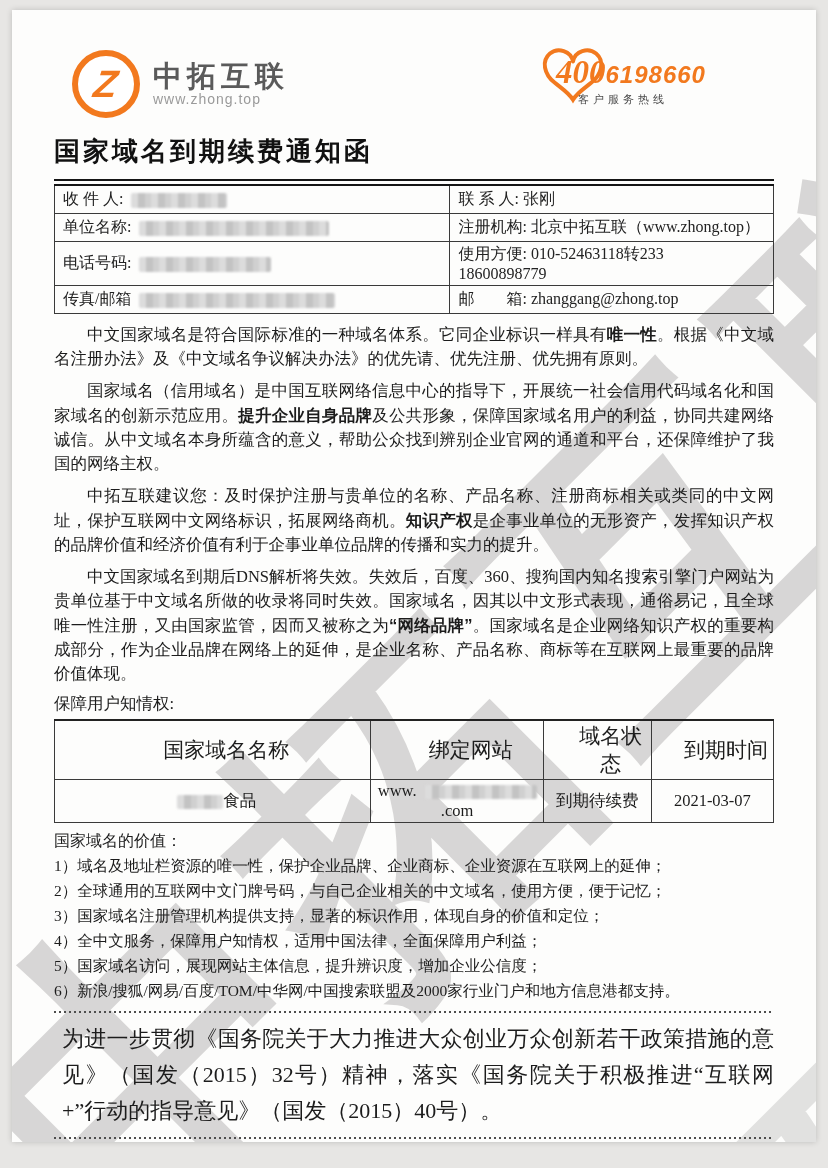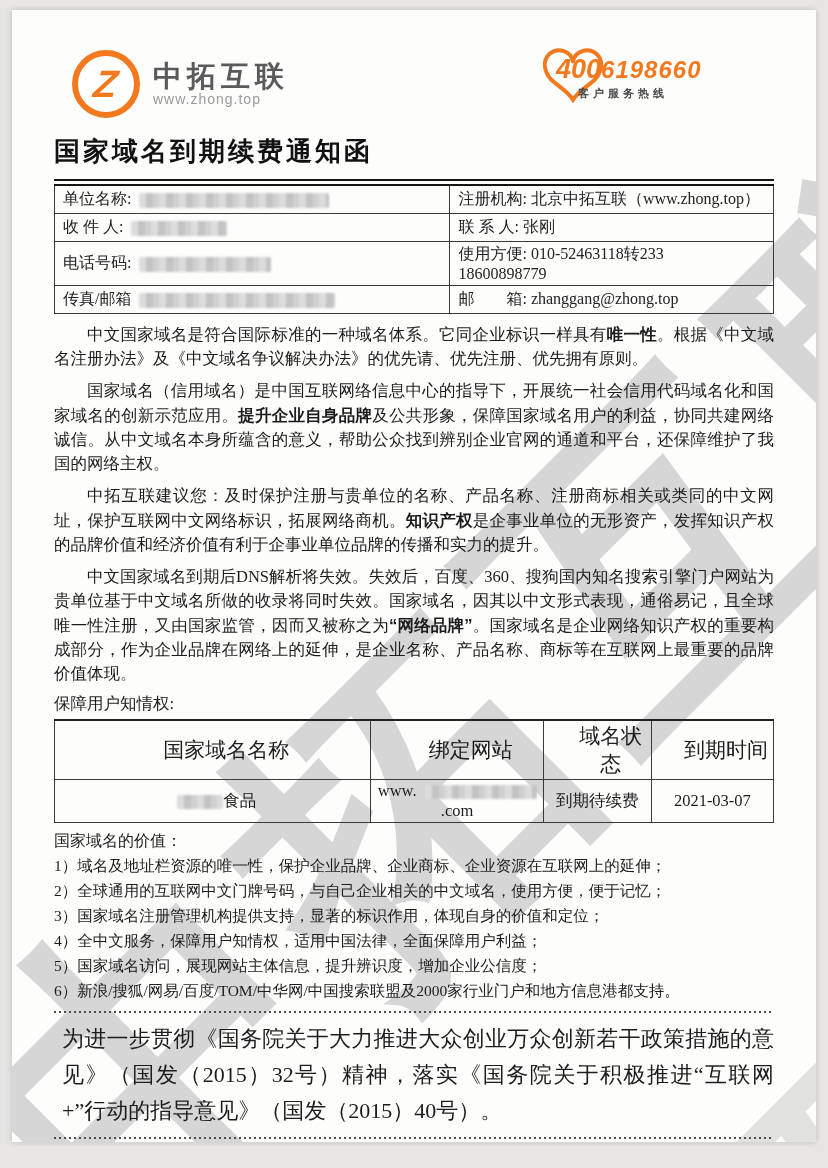--- a/index.html
+++ b/index.html
@@ -35,24 +35,24 @@
     display:flex;align-items:center;justify-content:center;background:#fff;
   }
   .logo-z{font-family:"Liberation Sans",sans-serif;font-weight:bold;font-style:italic;
     font-size:38px;color:#f2791e;line-height:1;transform:skewX(-8deg);}
   .logo-cn{font-family:"Liberation Sans",sans-serif;font-weight:bold;font-size:29px;
     color:#5a5a5a;letter-spacing:5px;line-height:1.05;}
   .logo-url{font-family:"Liberation Sans",sans-serif;font-size:14px;color:#9a9a9a;letter-spacing:1px;}
   .hotline{position:relative;margin-right:28px;margin-top:4px;width:190px;}
   .heart{position:absolute;left:-16px;top:-10px;}
   .hot-num{position:relative;font-family:"Liberation Sans",sans-serif;font-style:italic;font-weight:bold;color:#f2791e;white-space:nowrap;}
-  .hot-400{font-size:27px;}
+  .hot-400{font-size:33px;font-family:Liberation Serif, serif;}
   .hot-rest{font-size:24px;letter-spacing:1px;}
   .hot-label{position:relative;font-family:"Liberation Sans",sans-serif;font-size:11px;color:#4a4a4a;
-    font-weight:bold;letter-spacing:4px;margin-left:22px;margin-top:1px;}
+    font-weight:normal;letter-spacing:4px;margin-left:22px;margin-top:1px;}
   
   .title{font-family:"Liberation Sans","DejaVu Sans",sans-serif;
     font-weight:bold;font-size:26px;letter-spacing:3px;color:#111;margin:10px 0 10px 0;}
   .double-rule{height:3px;border-top:2px solid #151515;border-bottom:2px solid #151515;}
   
   table{border-collapse:collapse;width:100%;}
   .info td{border:1px solid #3a3a3a;border-top:none;font-size:16px;padding:2px 8px;height:23px;vertical-align:middle;}
   .info td.l{width:55%;}
   .lbl{color:#222;}
   .val{color:#222;}
@@ -120,26 +120,26 @@
         <div class="hot-label">客户服务热线</div>
       </div>
     </div>
 
     <div class="title">国家域名到期续费通知函</div>
     <div class="double-rule"></div>
 
     <table class="info">
       <tbody>
           <tr>
+        <td class="l"><span class="lbl">收 件 人:</span><span class="redact w90"></span></td>
+        <td><span class="lbl">联 系 人: </span><span class="val">张刚</span></td>
+      </tr>
+      <tr>
         <td class="l"><span class="lbl">单位名称:</span><span class="redact w180"></span></td>
         <td><span class="lbl">注册机构: </span><span class="val">北京中拓互联（www.zhong.top）</span></td>
-      </tr>
-      <tr>
-        <td class="l"><span class="lbl">收 件 人:</span><span class="redact w90"></span></td>
-        <td><span class="lbl">联 系 人: </span><span class="val">张刚</span></td>
       </tr>
       <tr>
         <td class="l"><span class="lbl">电话号码:</span><span class="redact w130"></span></td>
         <td><span class="lbl">使用方便: </span><span class="val">010-52463118转233　 18600898779</span></td>
       </tr>
       <tr>
         <td class="l"><span class="lbl">传真/邮箱</span><span class="redact w190"></span></td>
         <td><span class="lbl">邮　　箱: </span><span class="val">zhanggang@zhong.top</span></td>
       </tr>
     </tbody>

